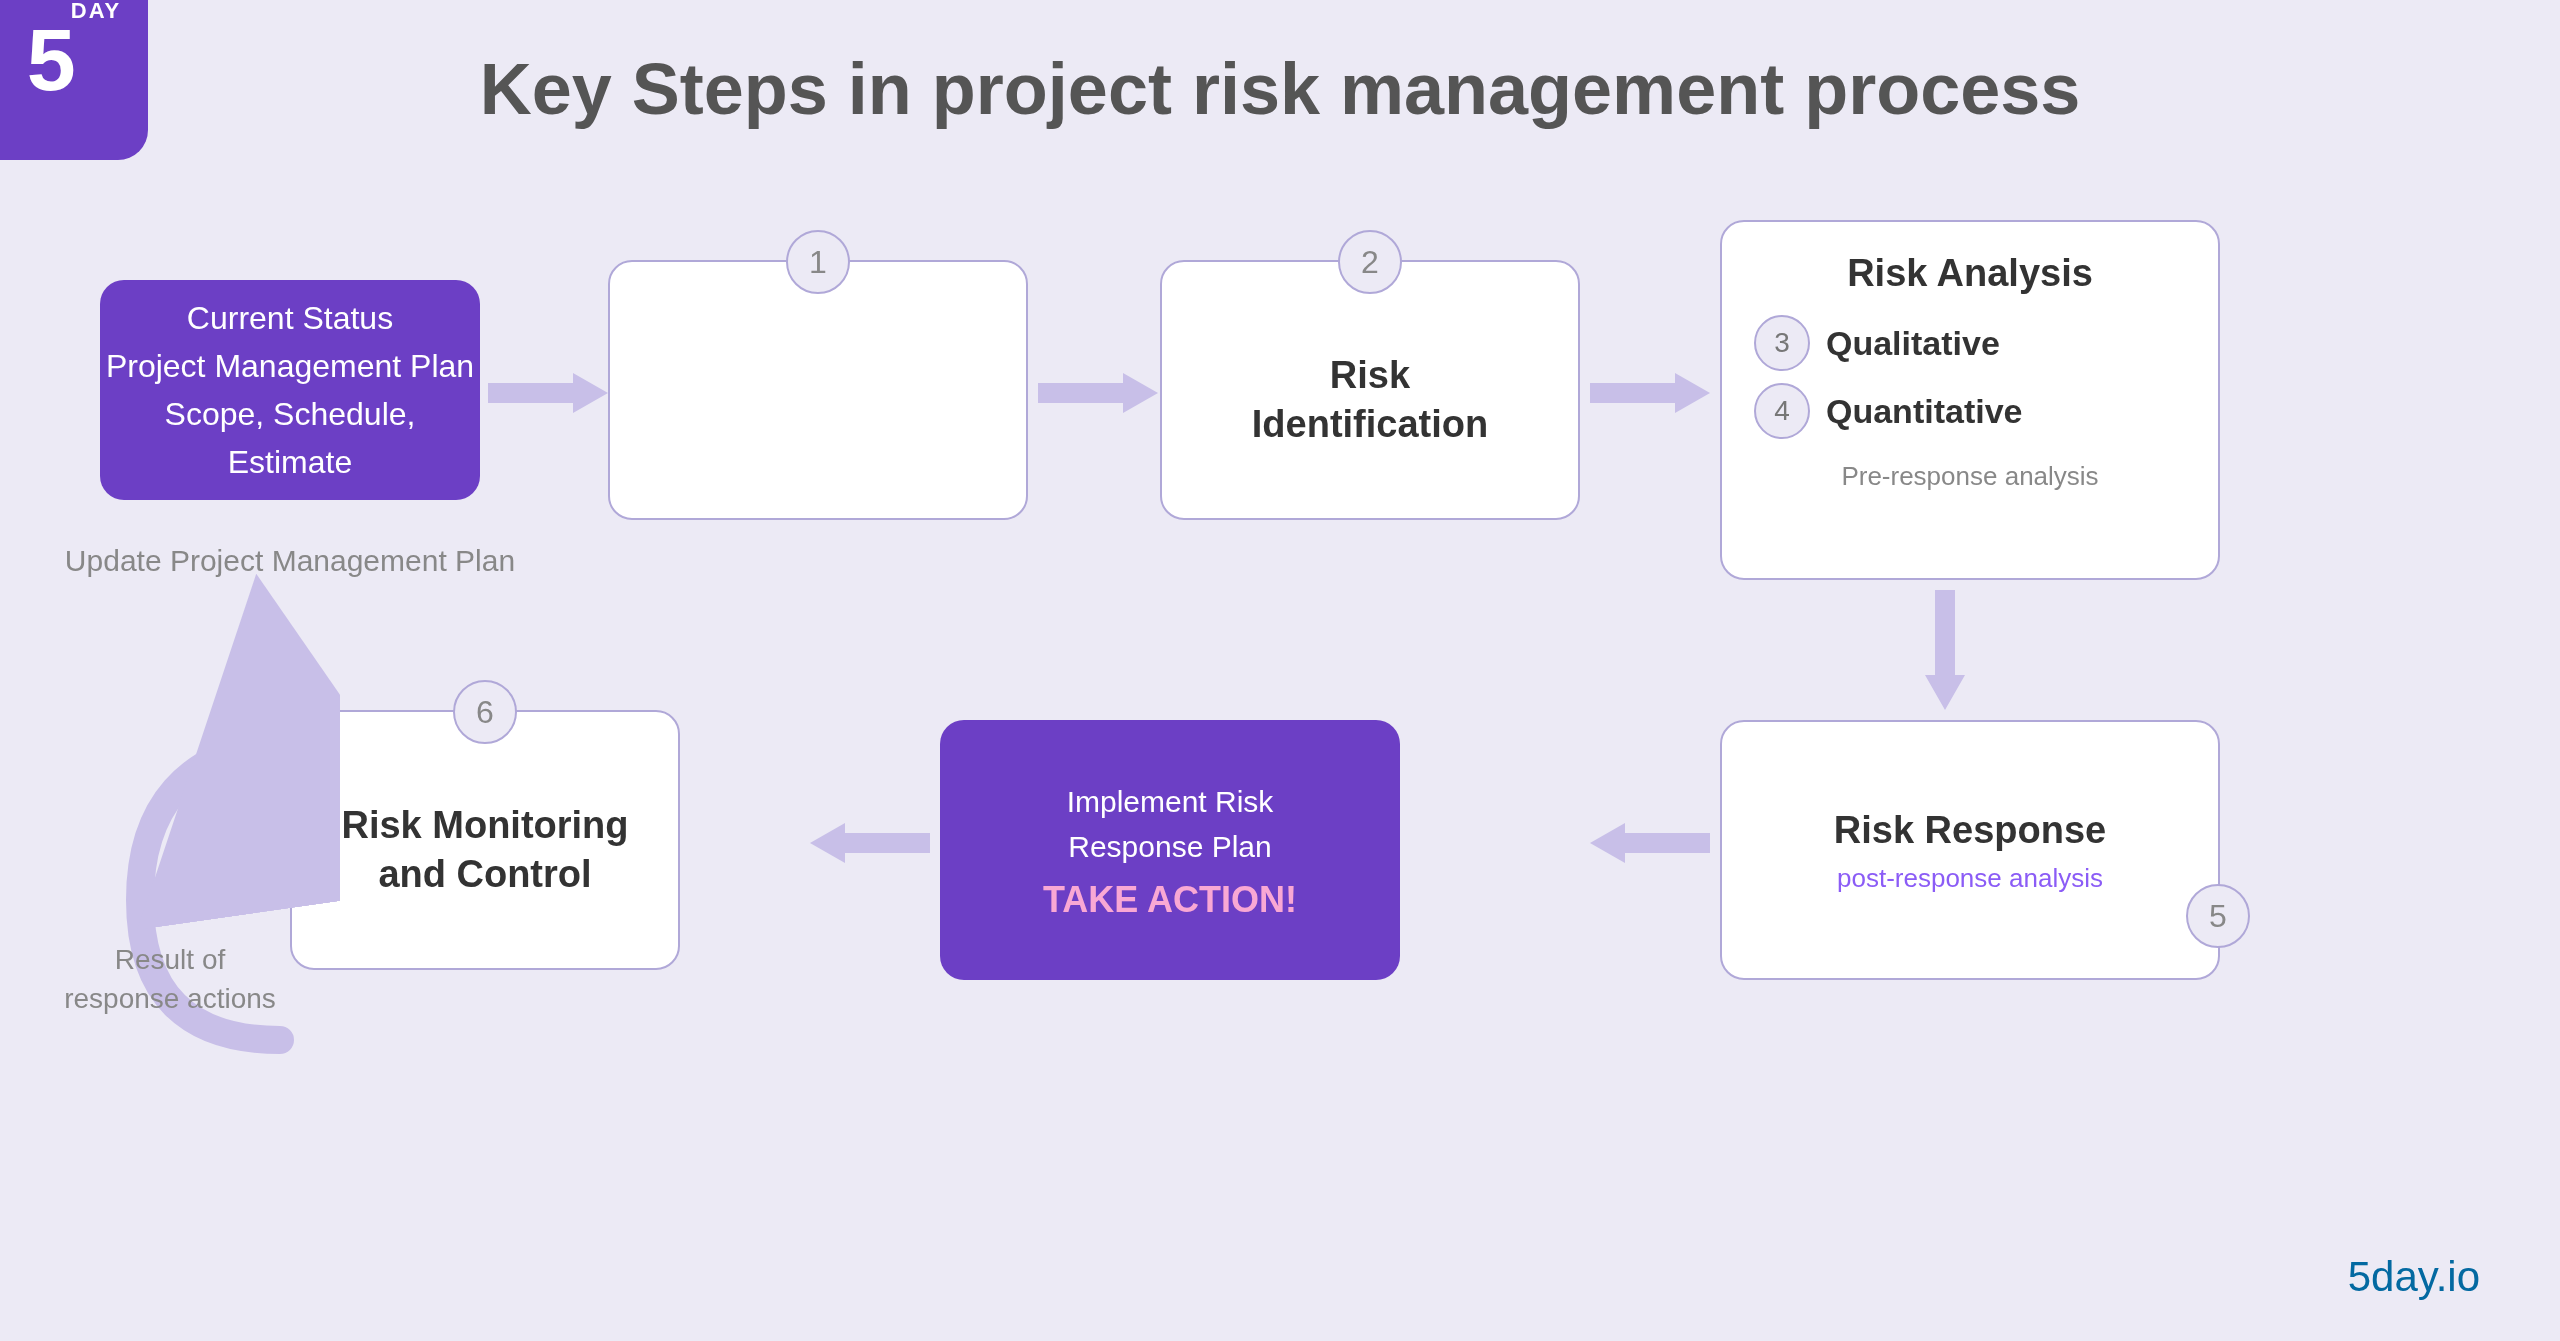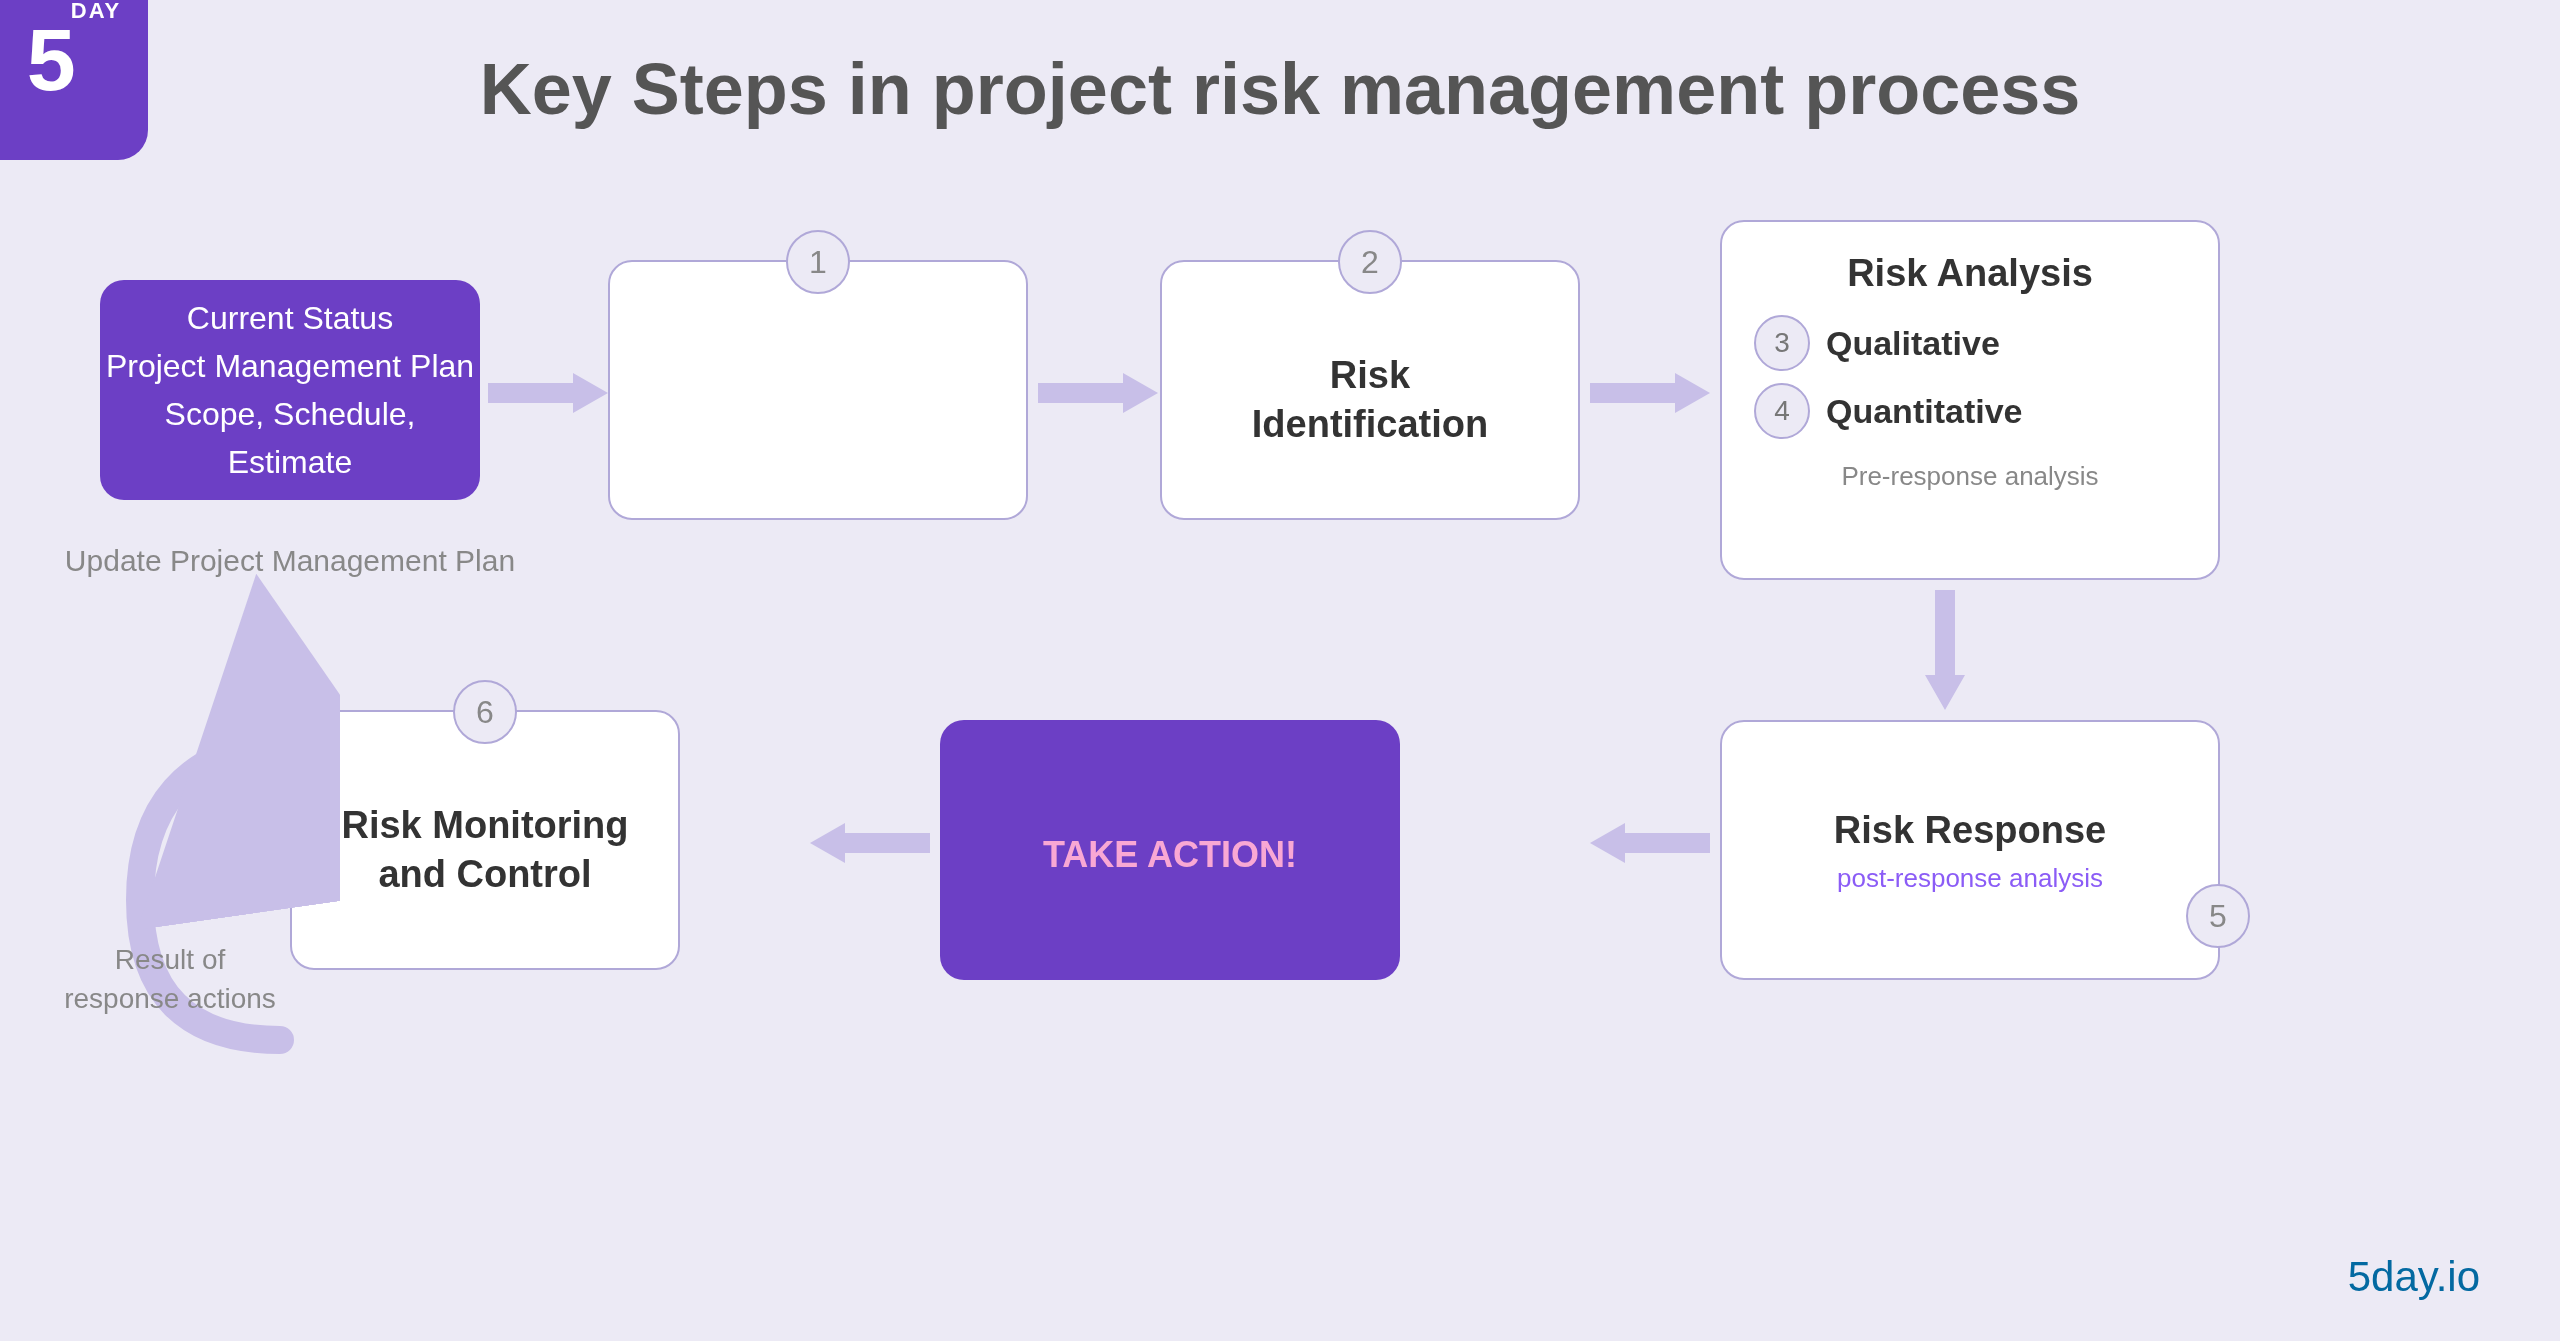--- a/index.html
+++ b/index.html
@@ -295,20 +295,23 @@
   <div style="position:absolute; right:-32px; bottom:30px; width:64px; height:64px; border-radius:50%; border:2px solid #b0a8d8; background:#eceaf5; display:flex; align-items:center; justify-content:center; font-size:32px; color:#888;">5</div>
 </div>
 
 <div class="arrow" style="left:1450px; top:818px; width:260px; height:50px;">
   <svg width="260" height="50" viewBox="0 0 260 50">
     <polygon points="260,15 175,15 175,5 140,25 175,45 175,35 260,35" fill="#c8bfe8"></polygon>
   </svg>
 </div>
 
 <div class="box-implement" style="position:absolute; left:940px; top:720px; width:460px; height:260px;">
+  <div class="impl-text">
+    Implement Risk<br>Response Plan
+  </div>
   <div class="impl-action">TAKE ACTION!</div>
 </div>
 
 <div class="arrow" style="left:680px; top:818px; width:250px; height:50px;">
   <svg width="250" height="50" viewBox="0 0 250 50">
     <polygon points="250,15 165,15 165,5 130,25 165,45 165,35 250,35" fill="#c8bfe8"></polygon>
   </svg>
 </div>
 
 <div class="box box-outline" style="left:290px; top:710px; width:390px; height:260px; flex-direction:column; padding:20px;">

